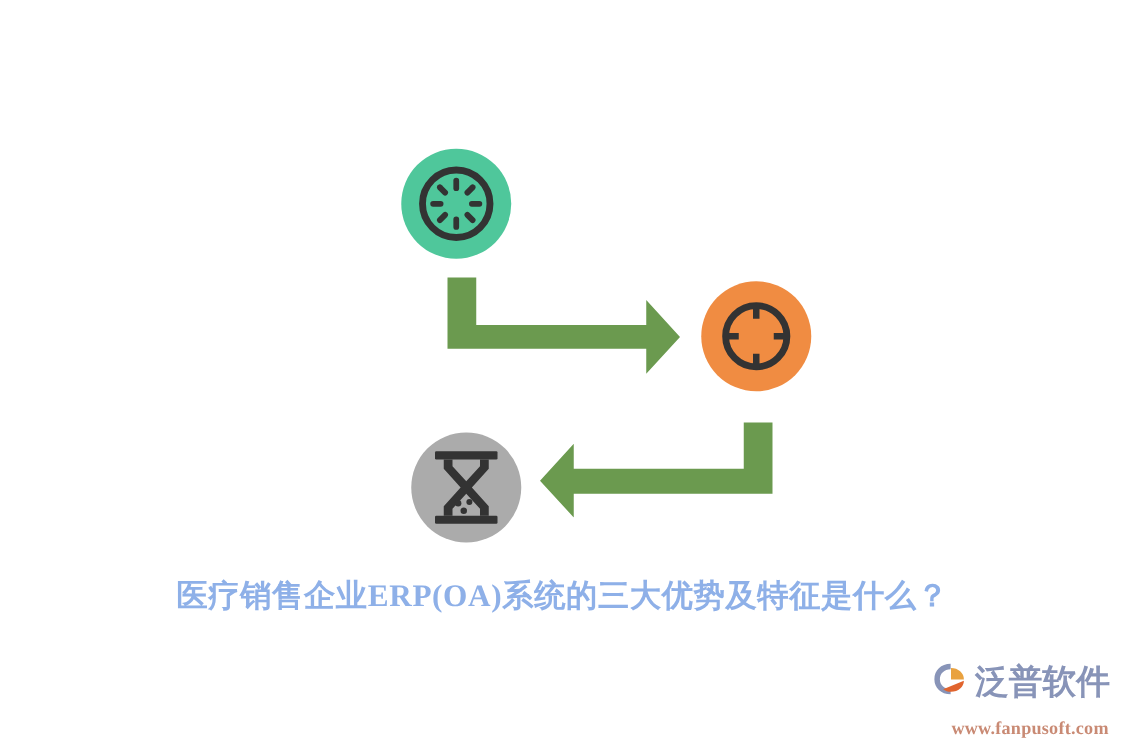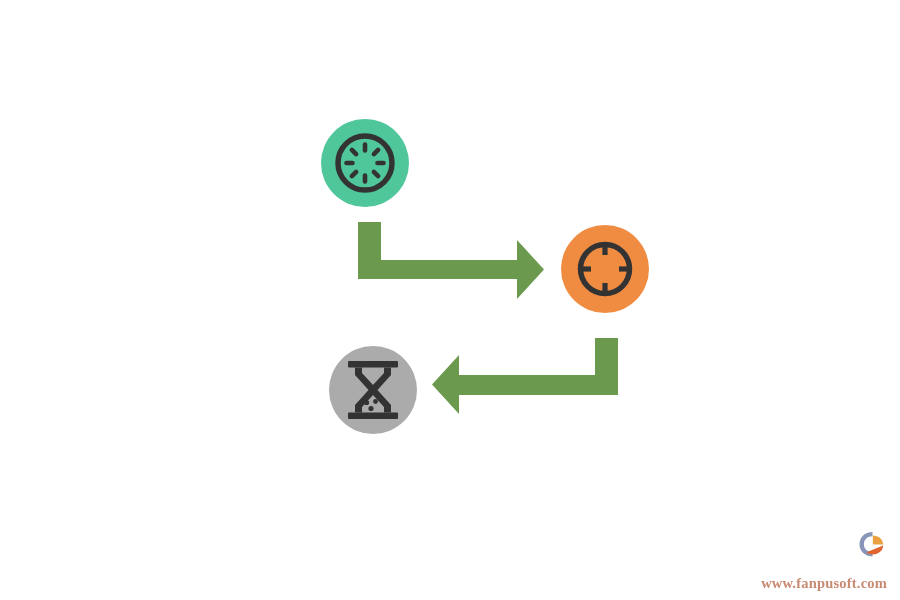--- a/index.html
+++ b/index.html
@@ -162,29 +162,31 @@
   </div>
 
   <div class="arrow-wrap" id="arrow-bottom-left">
     <span>
       <svg width="196" height="80" viewBox="0 0 196 80" aria-hidden="true">
         <path d="M190 4 L190 61 L31 61 L31 80 L4 50.5 L31 21 L31 41 L167 41 L167 4 Z" fill="#6b9a4f"></path>
       </svg>
     </span>
   </div>
 
+  <div id="caption">医疗销售企业ERP(OA)系统的三大优势及特征是什么？</div>
 
   <div id="watermark">
     <div id="watermark-top">
       <span>
         <svg width="30" height="28" viewBox="0 0 30 28" aria-hidden="true">
           <path d="M14.5 2 C6.8 2 1.5 7.4 1.5 14.3 C1.5 21.2 6.8 26.4 14.5 26.4
                    L14.5 22.2 C9.4 22.2 5.9 18.8 5.9 14.3 C5.9 9.8 9.4 6.3 14.5 6.3 Z" fill="#8894b8"></path>
           <path d="M14.8 5.4 C20.6 5.4 25.1 9.3 25.1 14.5 L14.8 14.5 Z" fill="#e9a23f"></path>
           <path d="M25.1 15.6 C25.1 20.6 20.6 24.4 14.8 24.4
                    C12.3 24.4 10.1 23.6 8.5 22.3 L25.1 15.6 Z" fill="#e1642e"></path>
         </svg>
       </span>
+      <span id="watermark-name">泛普软件</span>
     </div>
     <div id="watermark-url">www.fanpusoft.com</div>
   </div>
 
 </div>
 
 </body></html>

